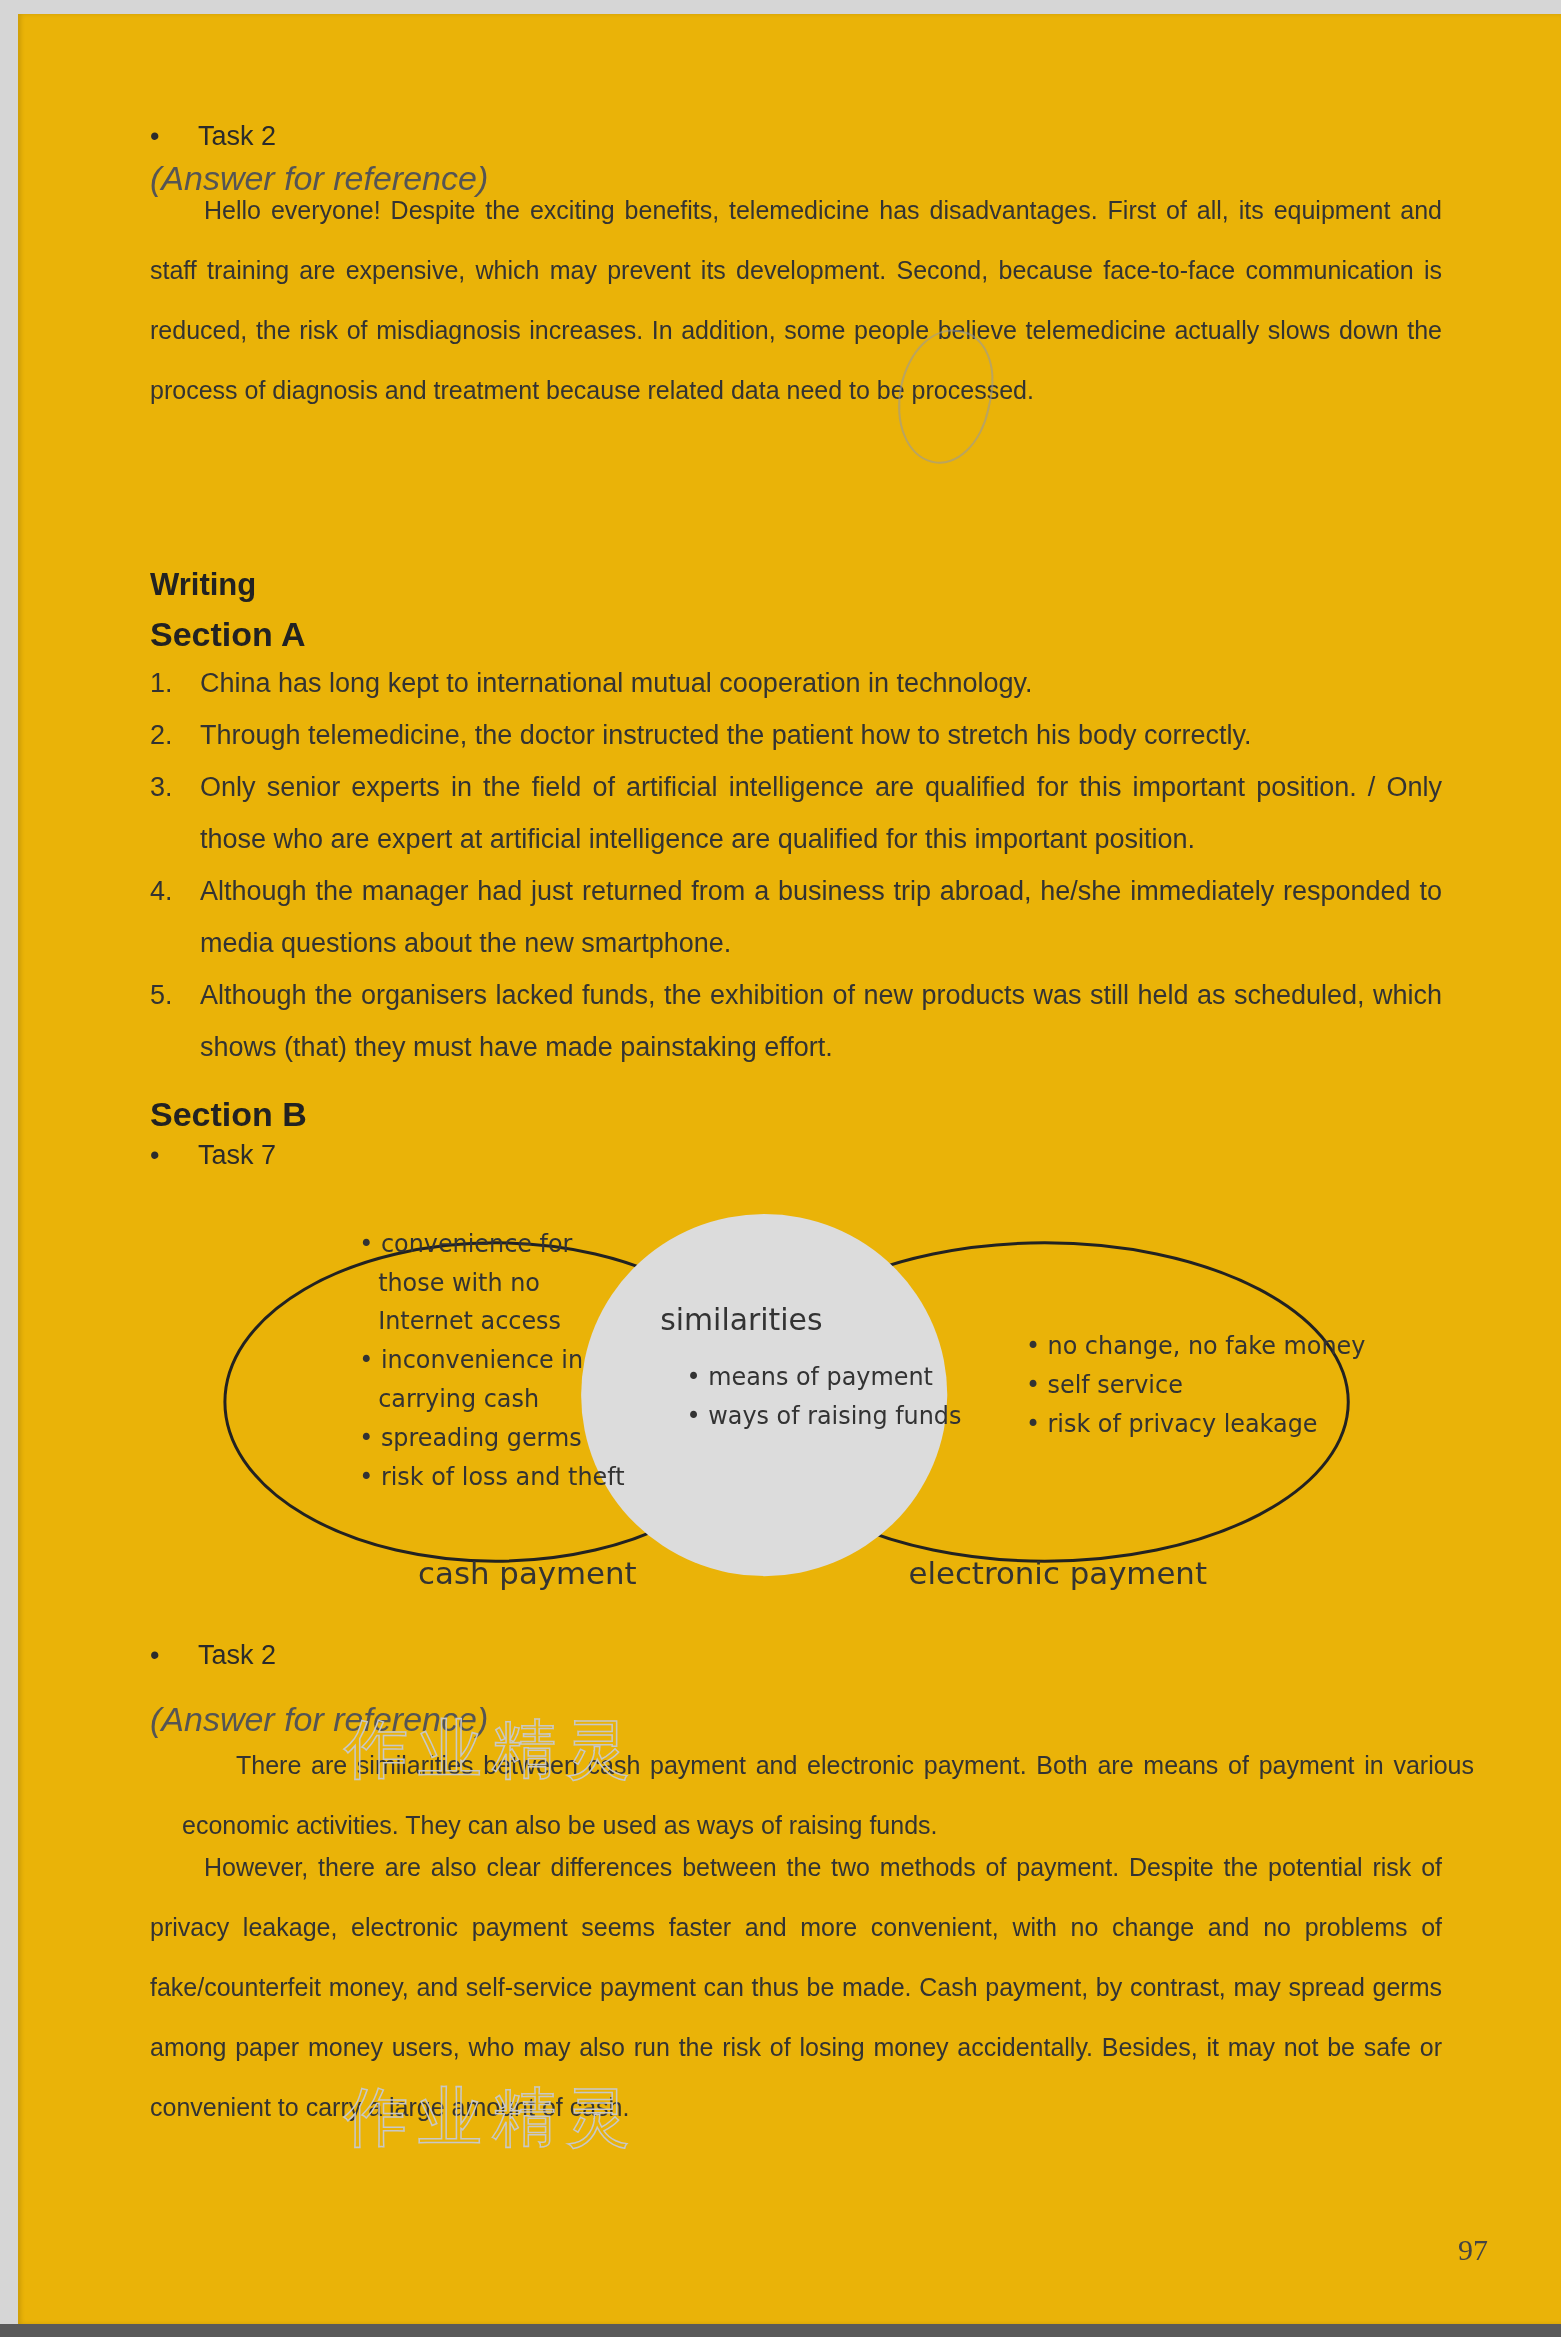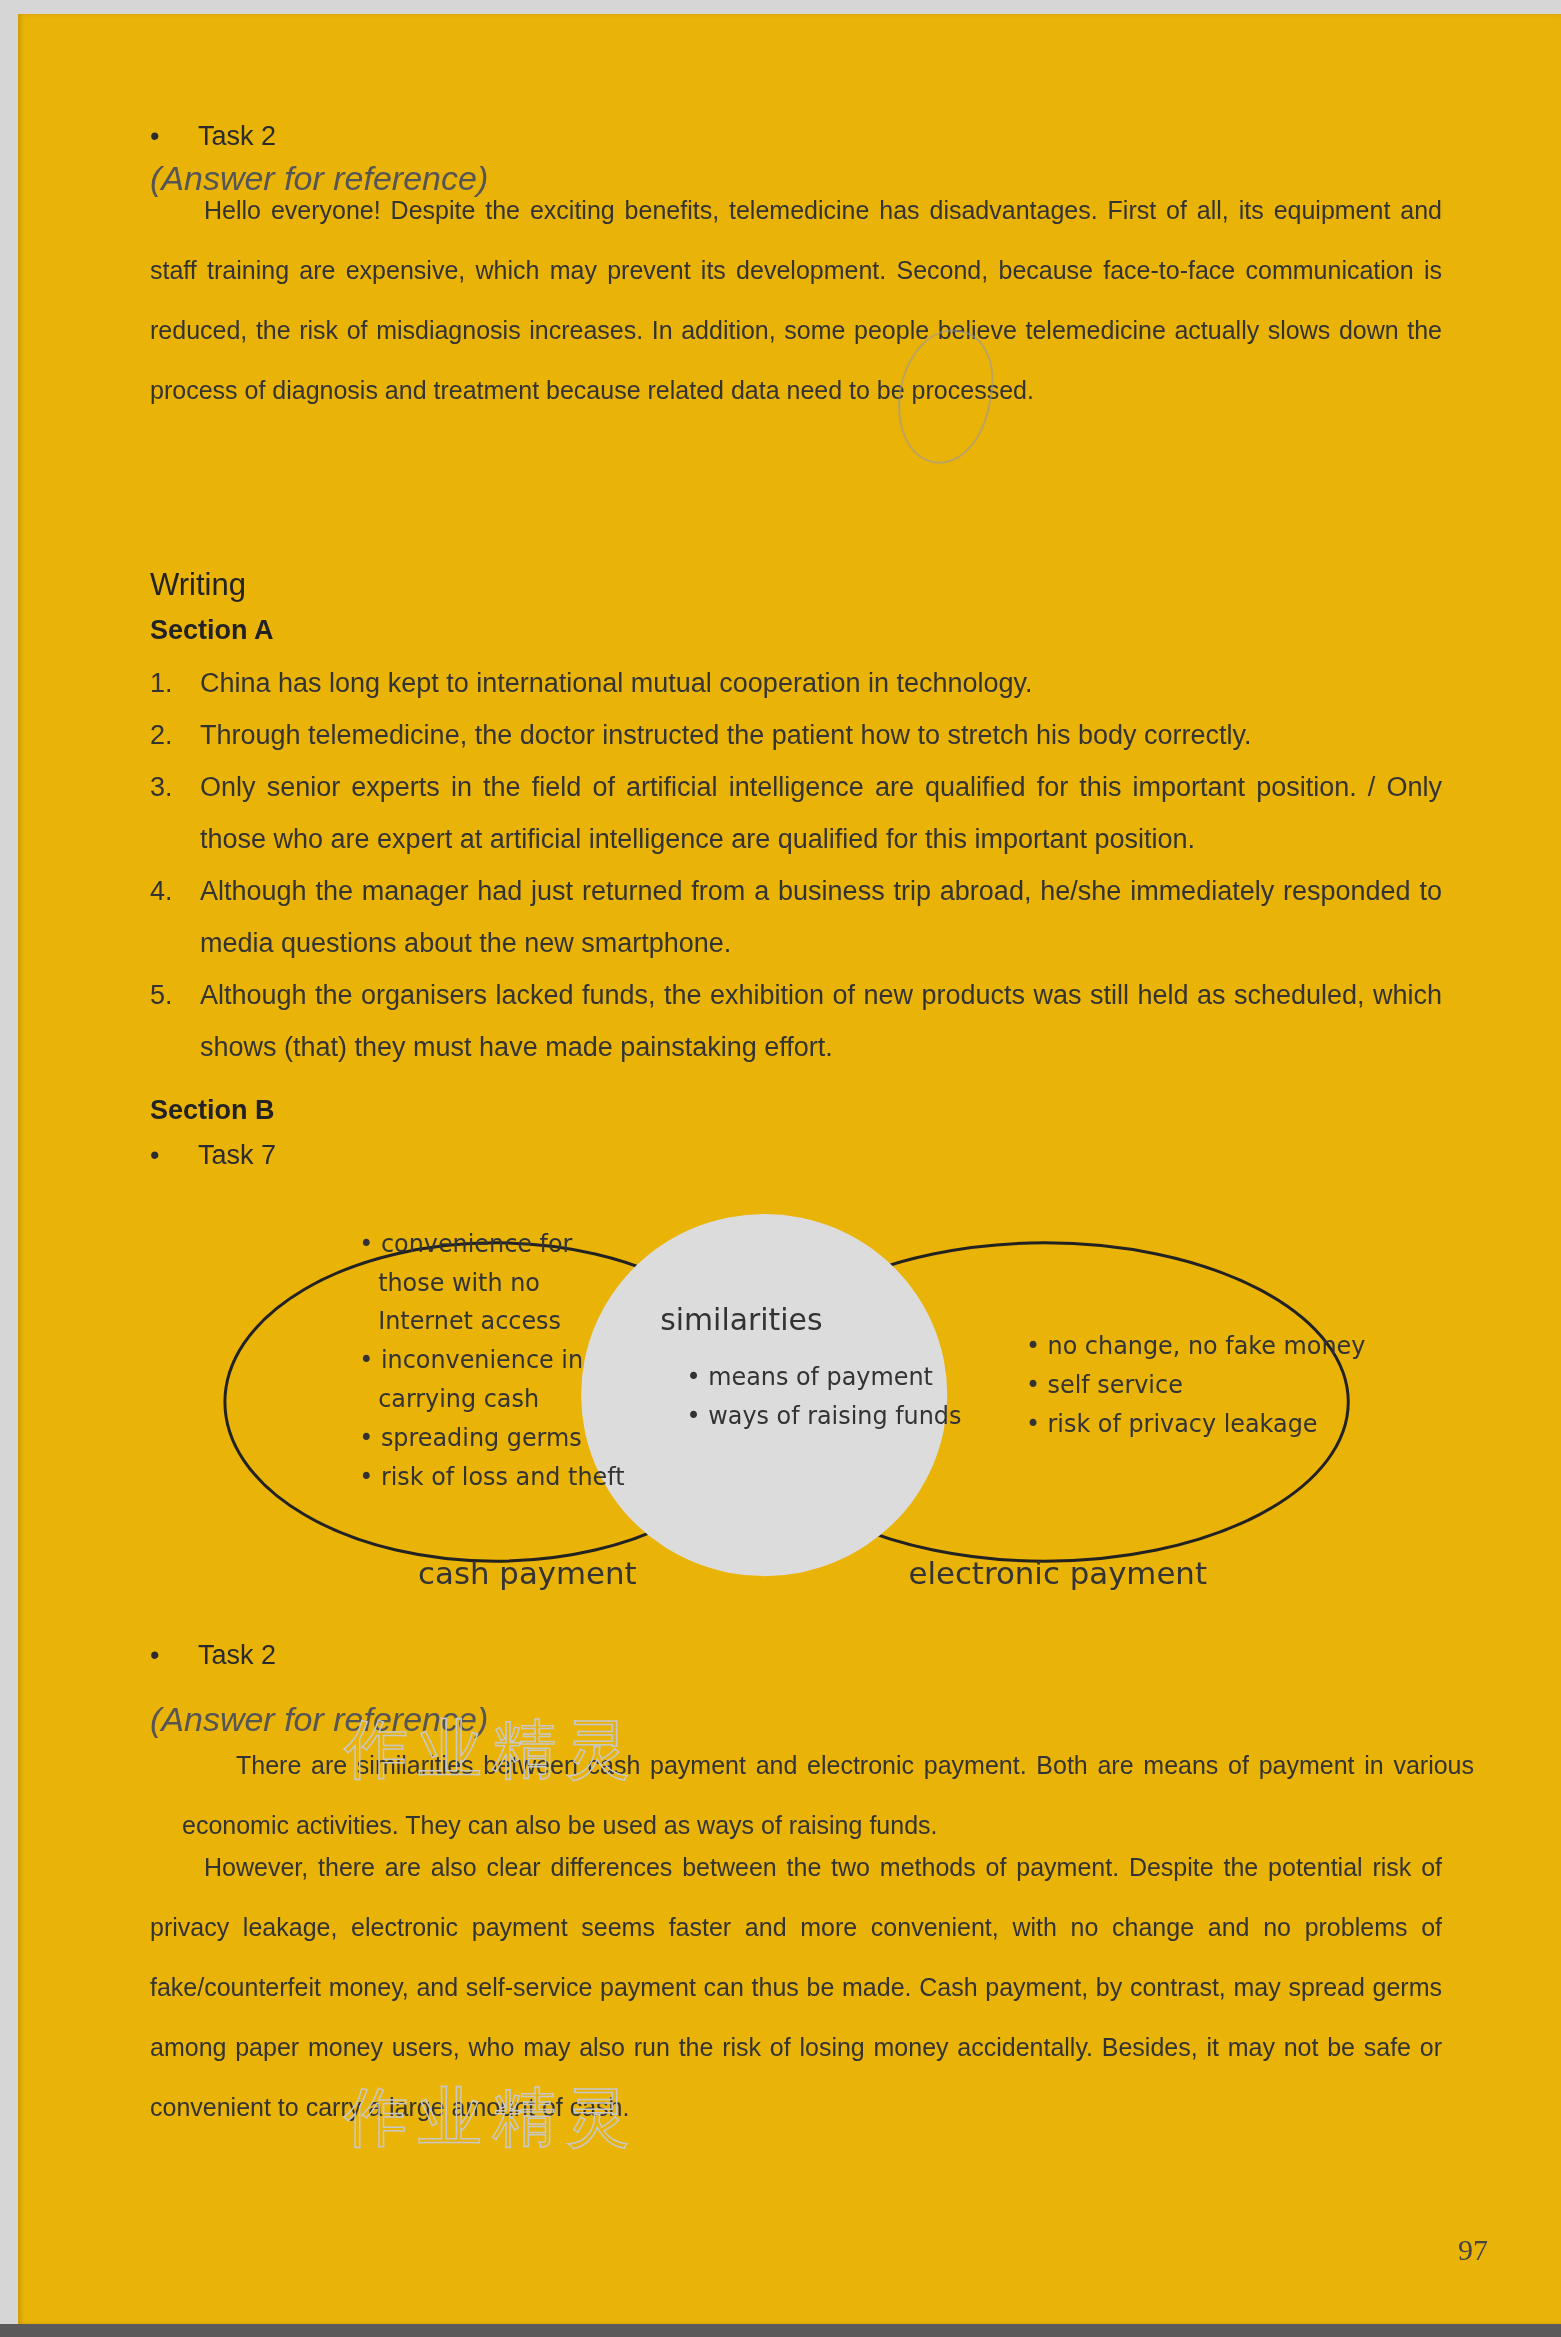--- a/index.html
+++ b/index.html
@@ -12,22 +12,22 @@
     position: absolute; left: 18px; top: 14px; width: 1543px; height: 2310px;
     background: #eab308;
     box-shadow: inset 3px 0 4px rgba(0,0,0,0.12);
   }
   .bottom-edge { position: absolute; left: 0; top: 2324px; width: 1561px; height: 13px; background: #5a5a5a; }
   .bullet-row { position: absolute; left: 132px; font-size: 27px; }
   .bullet-row .dot { display: inline-block; width: 48px; }
   .ref { position: absolute; left: 132px; font-size: 34px; font-style: italic; color: #555; }
   .para { position: absolute; left: 132px; width: 1292px; font-size: 25px; line-height: 60px; text-align: justify; color: #333; }
   .para .indent { display: inline-block; width: 54px; }
-  .h-writing { position: absolute; left: 132px; top: 553px; font-size: 31px; font-weight: normal; color: #222; }
-  .h-section { position: absolute; left: 132px; font-size: 27px; font-weight: bold; color: #222; }
+  .h-writing { position: absolute; left: 132px; top: 553px; font-size: 31px; font-weight: bold; color: #222; }
+  .h-section { position: absolute; left: 132px; font-size: 34px; font-weight: bold; color: #222; }
   .olist { position: absolute; left: 132px; top: 643px; width: 1292px; font-size: 27px; line-height: 52px; color: #333; }
   .olist .item { display: flex; }
   .olist .num { width: 50px; flex: none; }
   .olist .txt { flex: 1; text-align: justify; }
   .venn { position: absolute; left: 189px; top: 1179px; width: 1194px; height: 418px; }
   .venn text { font-family: "DejaVu Sans", sans-serif; fill: #333; }
   .page-number { position: absolute; left: 1440px; top: 2219px; font-family: Liberation Serif, serif; font-size: 30px; color: #444; }
   .stamp { position: absolute; left: 881px; top: 315px; width: 88px; height: 131px; border: 2px solid #999; border-radius: 50% 45% 48% 52%; transform: rotate(12deg); opacity: 0.6; }
   .watermark { position: absolute; font-family: "DejaVu Sans", sans-serif; font-size: 64px; color: transparent; -webkit-text-stroke: 1.5px #c8c8c8; letter-spacing: 10px; }
 </style>

